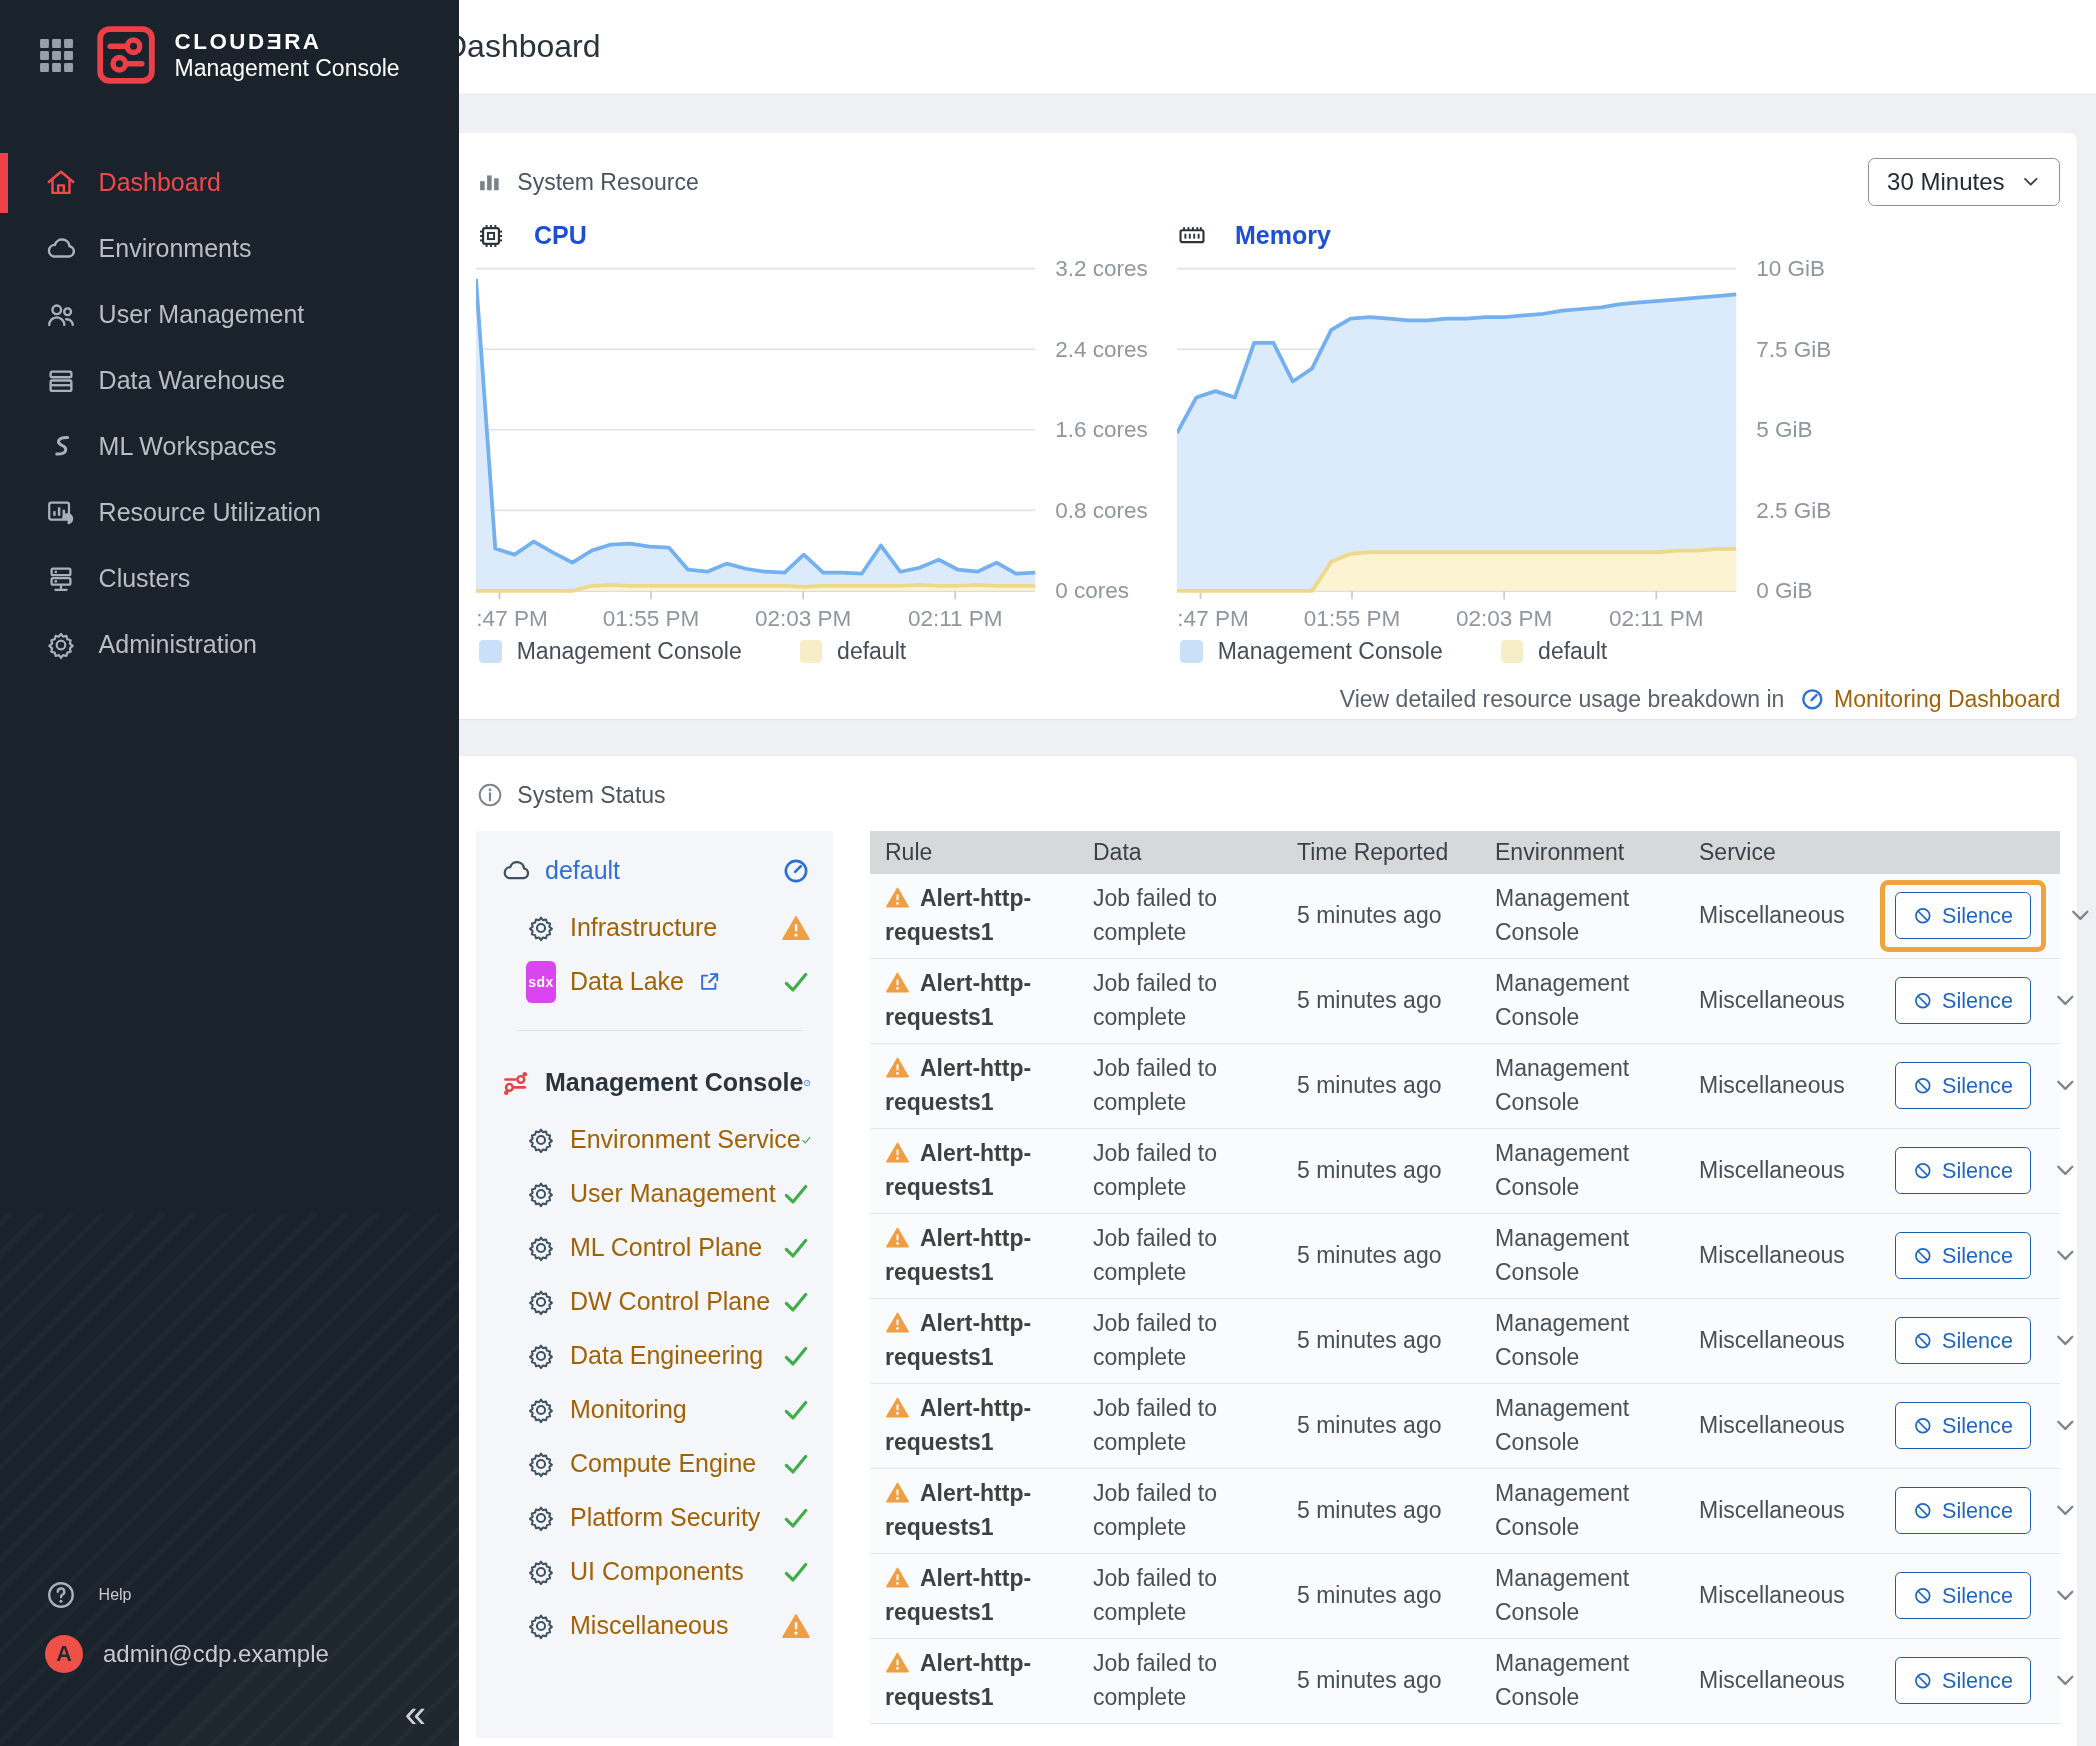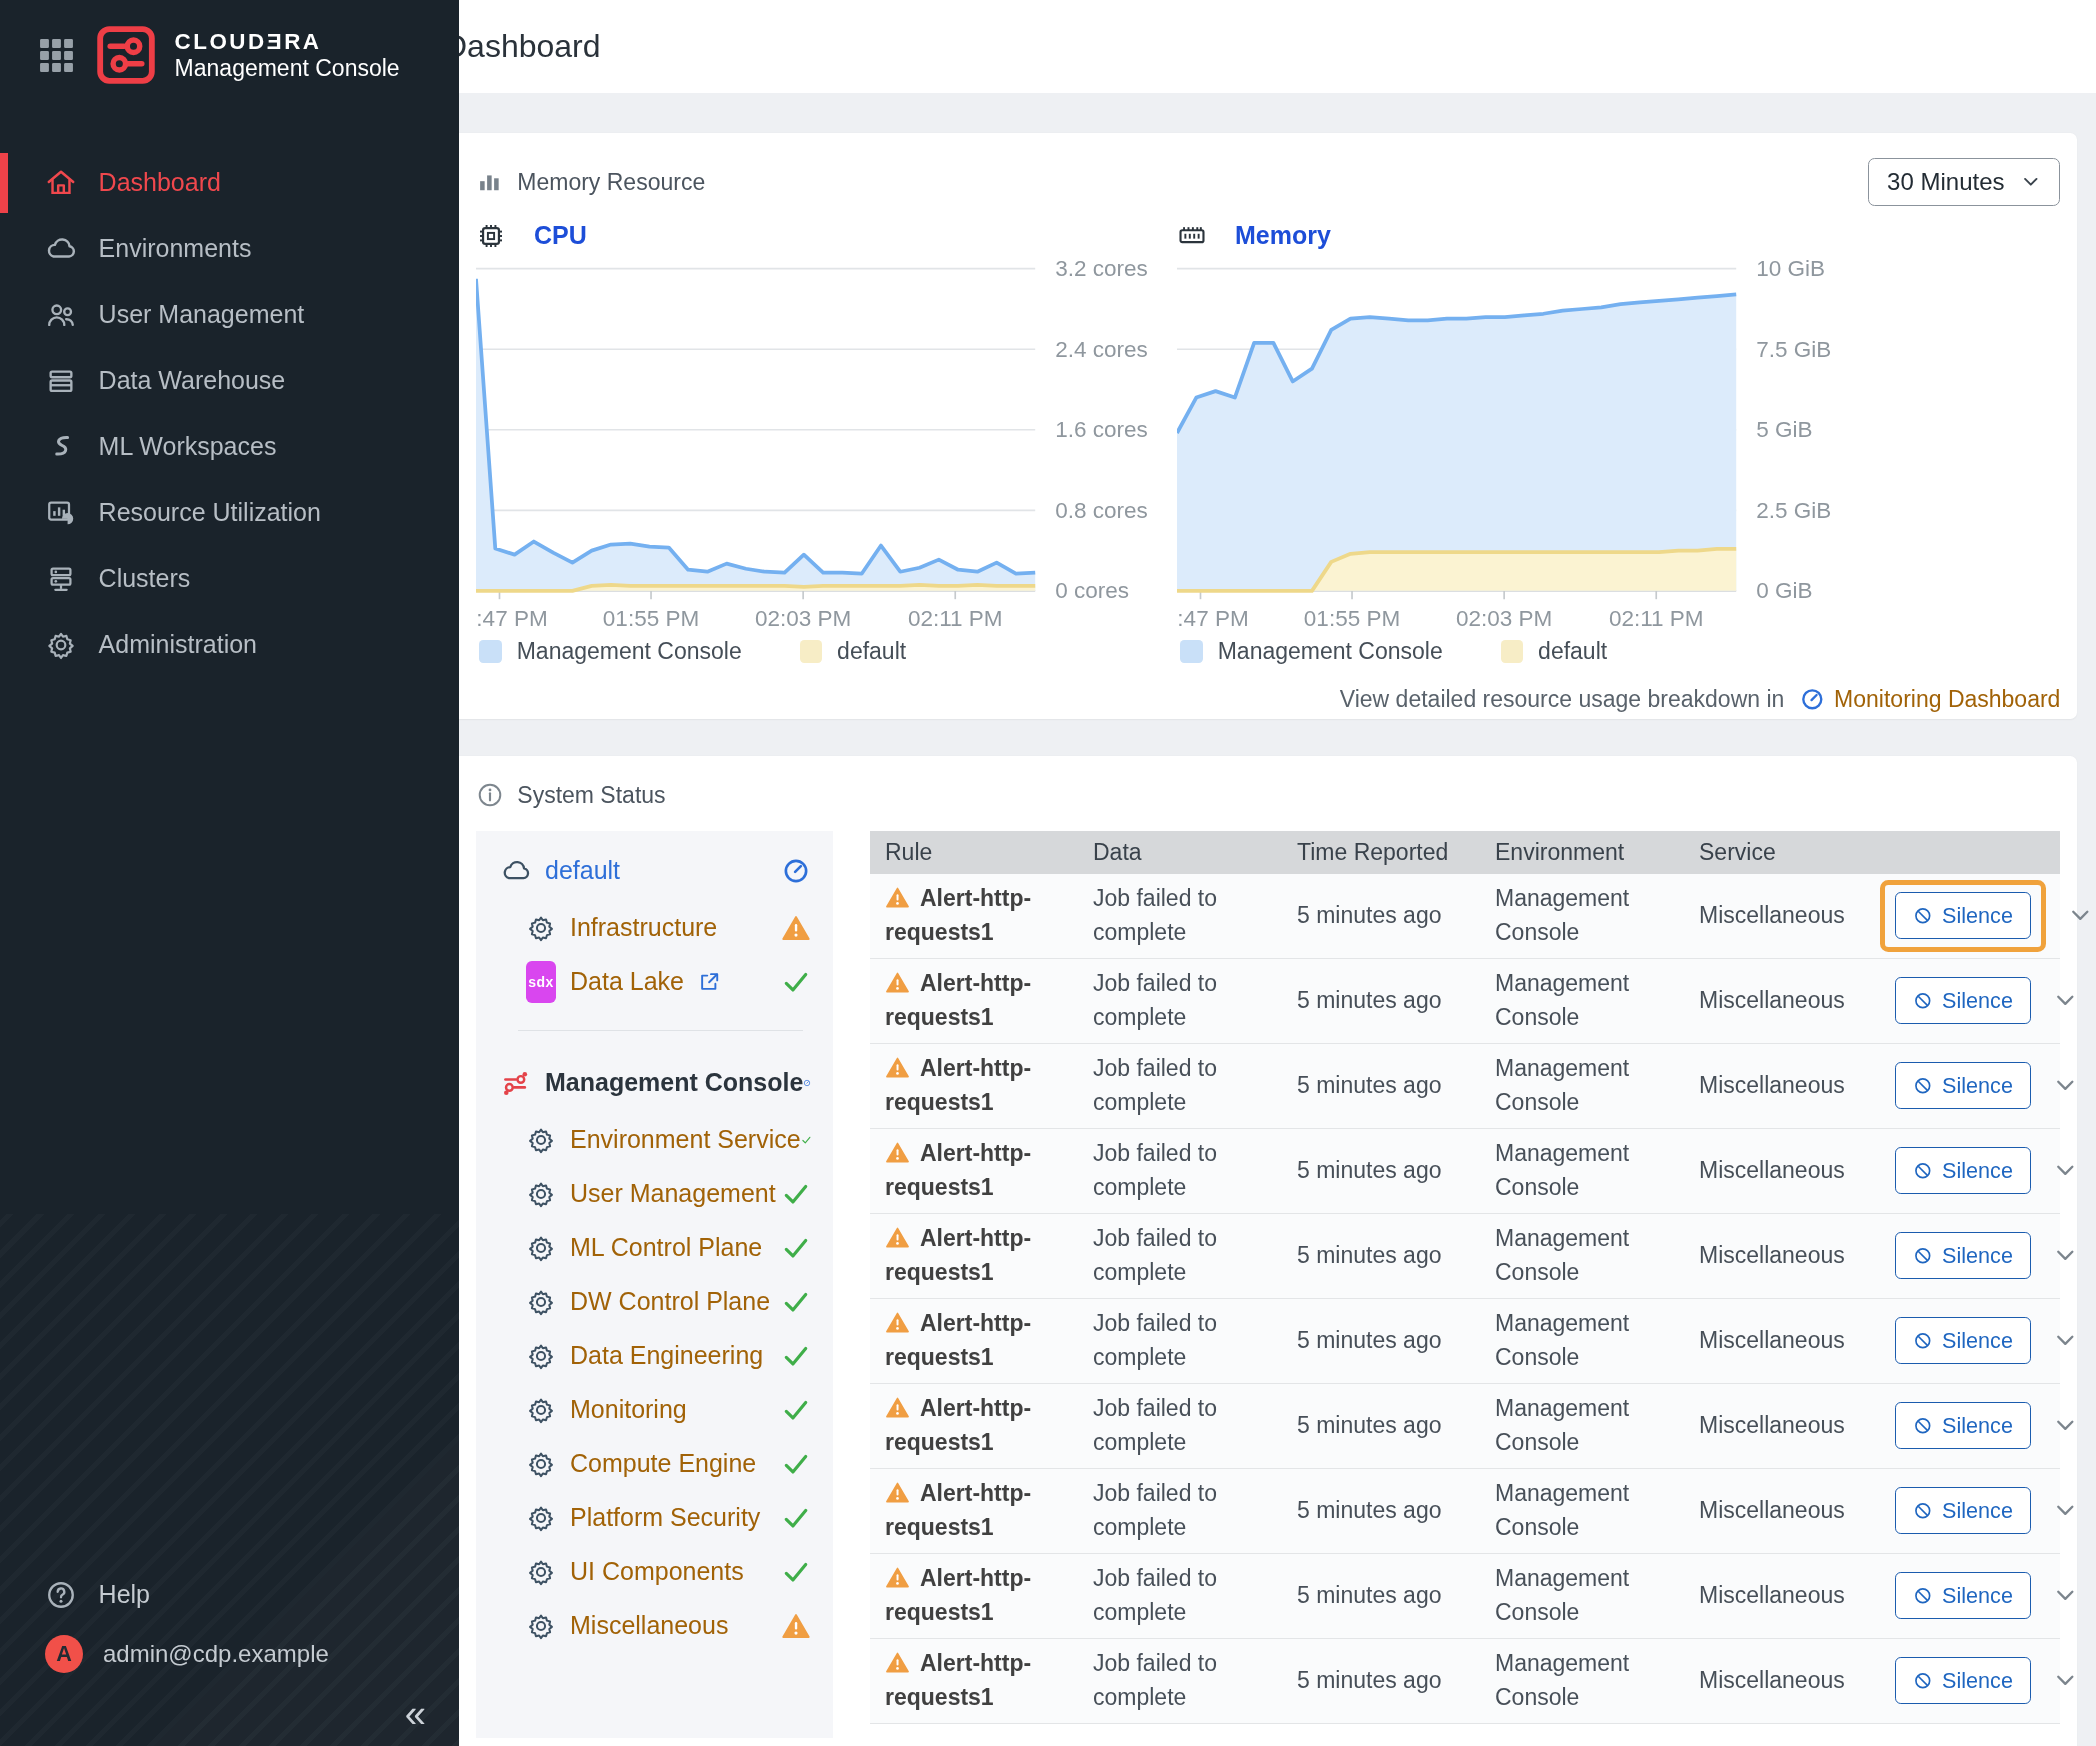--- a/index.html
+++ b/index.html
@@ -20,21 +20,21 @@
   .brand { line-height:1.15; }
   .brand .b1 { color:#fff; font-weight:bold; font-size:22.4px; letter-spacing:2.5px; }
   .brand .b2 { color:#fff; font-size:23px; }
   .nav { margin-top:43px; position:relative; z-index:2; }
   .nav-item { position:relative; display:flex; align-items:center; gap:21.6px; height:66px; padding-left:45px; font-size:25px; color:#b7bec5; cursor:pointer; }
   .nav-item .ic { width:32px; height:32px; display:flex; align-items:center; justify-content:center; color:#a9b2ba; }
   .nav-item.active { color:#f0484d; }
   .nav-item.active .ic { color:#f0484d; }
   .nav-item.active::before { content:""; position:absolute; left:0; top:3.3px; height:60px; width:7.5px; background:#ee4249; }
   .side-bottom { position:absolute; left:0; bottom:0; width:100%; padding:0 33px 15px 45px; z-index:2; }
-  .help-row { display:flex; align-items:center; gap:21.6px; font-size:25px; color:#c5cbd1; height:58px; cursor:pointer; }
+  .help-row { display:flex; align-items:center; gap:21.6px; font-size:16px; color:#c5cbd1; height:58px; cursor:pointer; }
   .user-row { display:flex; align-items:center; gap:20px; font-size:24px; color:#c5cbd1; height:61px; cursor:pointer; }
   .avatar { width:38px; height:38px; border-radius:50%; background:#f15049; color:#222b33; font-weight:bold; font-size:21.6px; display:flex; align-items:center; justify-content:center; }
   .collapse { text-align:right; color:#ccd2d8; font-size:38px; line-height:33px; margin-top:13.3px; cursor:pointer; }
 
   
   .main { margin-left:405px; height:100%; }
   .topbar { background:#fff; height:93px; display:flex; align-items:center; padding-left:39px; }
   .topbar h1 { font-size:32px; font-weight:400; color:#2a323a; }
   .content { padding:40px 20px 0 39px; }
   .card { background:#fff; border-radius:6.6px; box-shadow:0 0.8px 1.7px rgba(0,0,0,0.05); }
@@ -235,21 +235,21 @@
       <section class="card card-res">
         <div class="card-head">
           <div class="card-title">
             <span class="ic">
                 <svg viewBox="0 0 34 34" width="100%" height="100%" fill="none" xmlns="http://www.w3.org/2000/svg">
                   <rect x="5" y="16" width="5.5" height="11" fill="currentColor"></rect>
                   <rect x="13.5" y="9" width="5.5" height="18" fill="currentColor"></rect>
                   <rect x="22" y="12.5" width="5.5" height="14.5" fill="currentColor"></rect>
                 </svg>
               </span>
-            <span>Memory Resource</span>
+            <span>System Resource</span>
           </div>
           <button class="range-select">
             <span>30 Minutes</span>
             <span class="chev-sel">
                 <svg viewBox="0 0 34 34" width="100%" height="100%" fill="none" xmlns="http://www.w3.org/2000/svg">
                   <path d="M8 12.5 L17 21.5 L26 12.5" stroke="currentColor" stroke-width="3" stroke-linecap="round" stroke-linejoin="round"></path>
                 </svg>
               </span>
           </button>
         </div>

